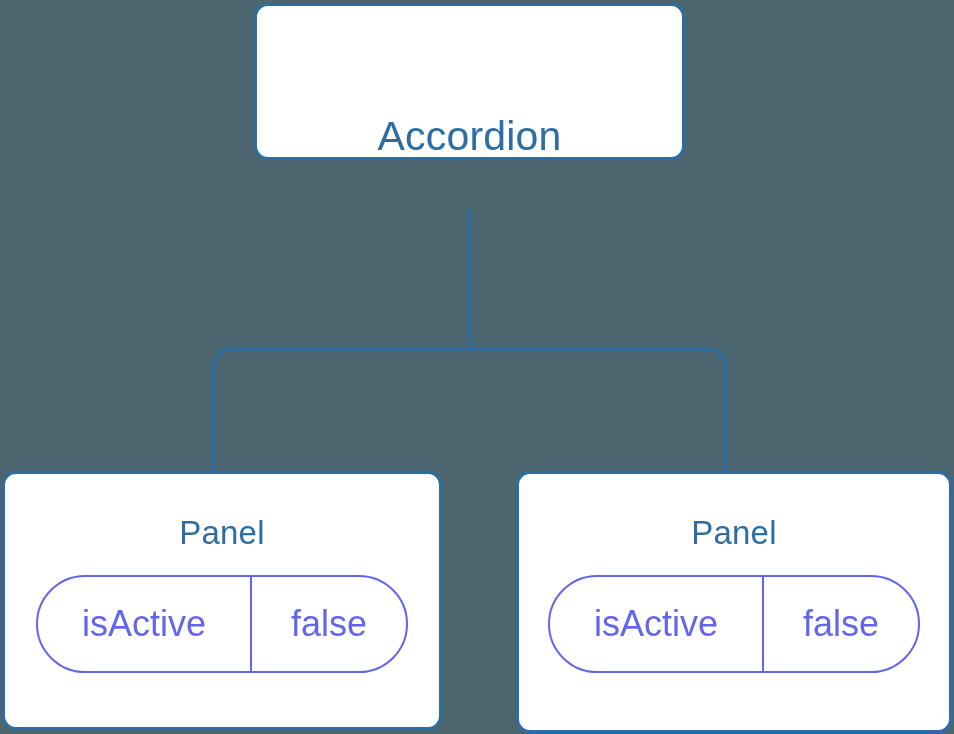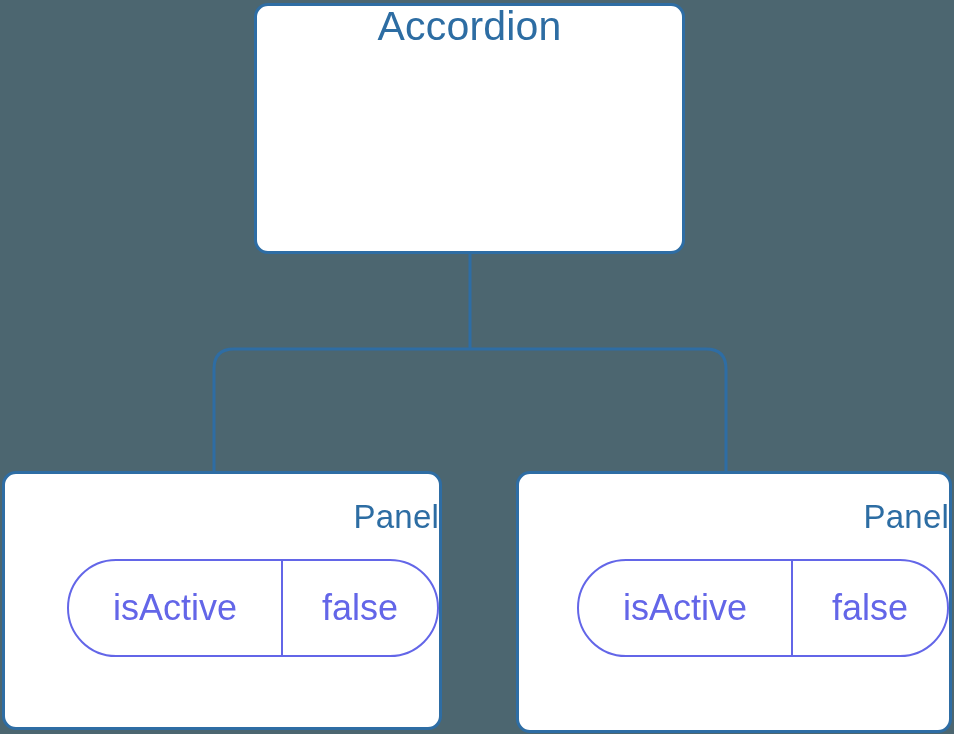--- a/index.html
+++ b/index.html
@@ -47,33 +47,32 @@
     font-weight: 400;
     letter-spacing: 0.2px;
     white-space: nowrap;
   }
 
   
   #node-accordion {
     left: 254px;
     top: 3px;
     width: 431px;
-    height: 251px;
-    justify-content: flex-start;
+    height: 157px;
+    justify-content: flex-end;
   }
   #node-accordion .node-title {
     font-size: 41px;
     line-height: 1;
   }
 
   
   .panel-node {
     top: 471px;
-    padding-top: 26px;
-    align-items: flex-end;
+    padding-top: 42px;
   }
   #node-panel-0 {
     left: 2px;
     width: 440px;
     height: 259px;
   }
   #node-panel-1 {
     left: 516px;
     width: 436px;
     height: 262px;

